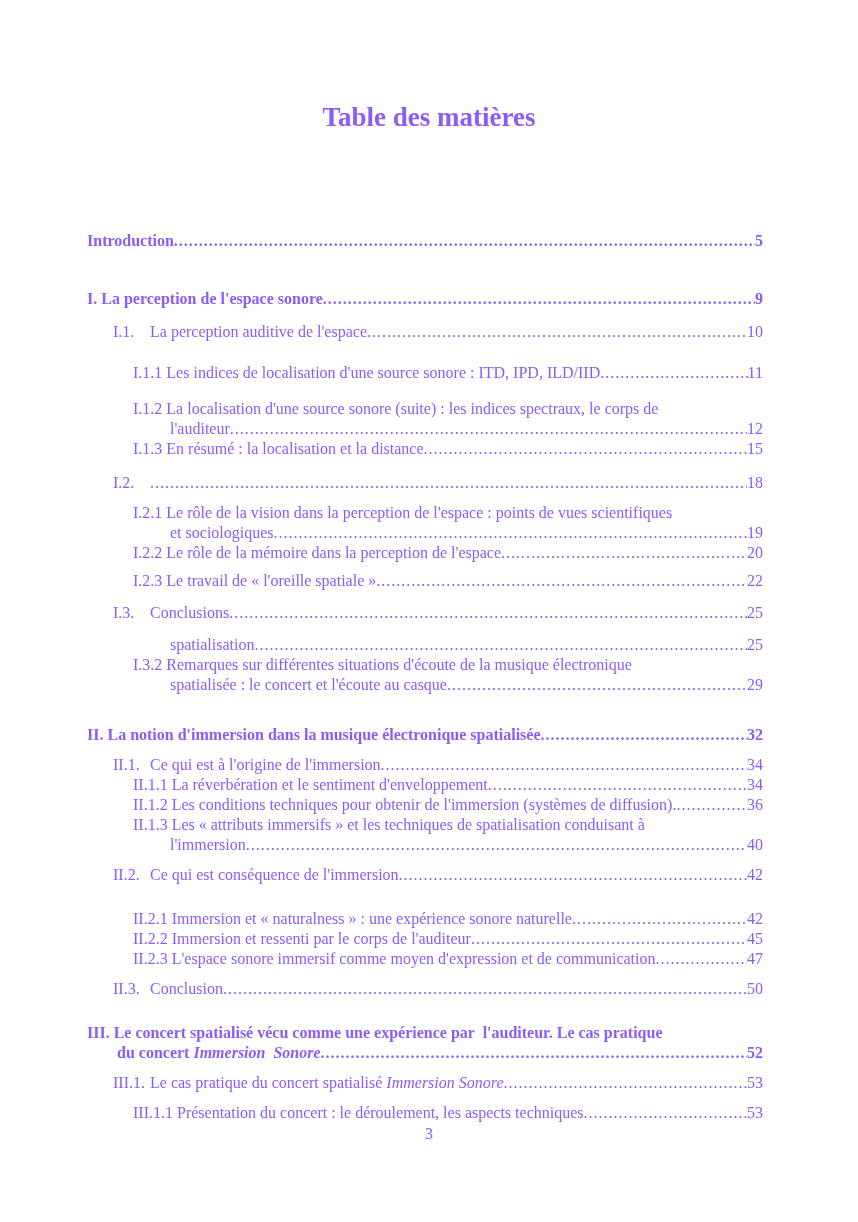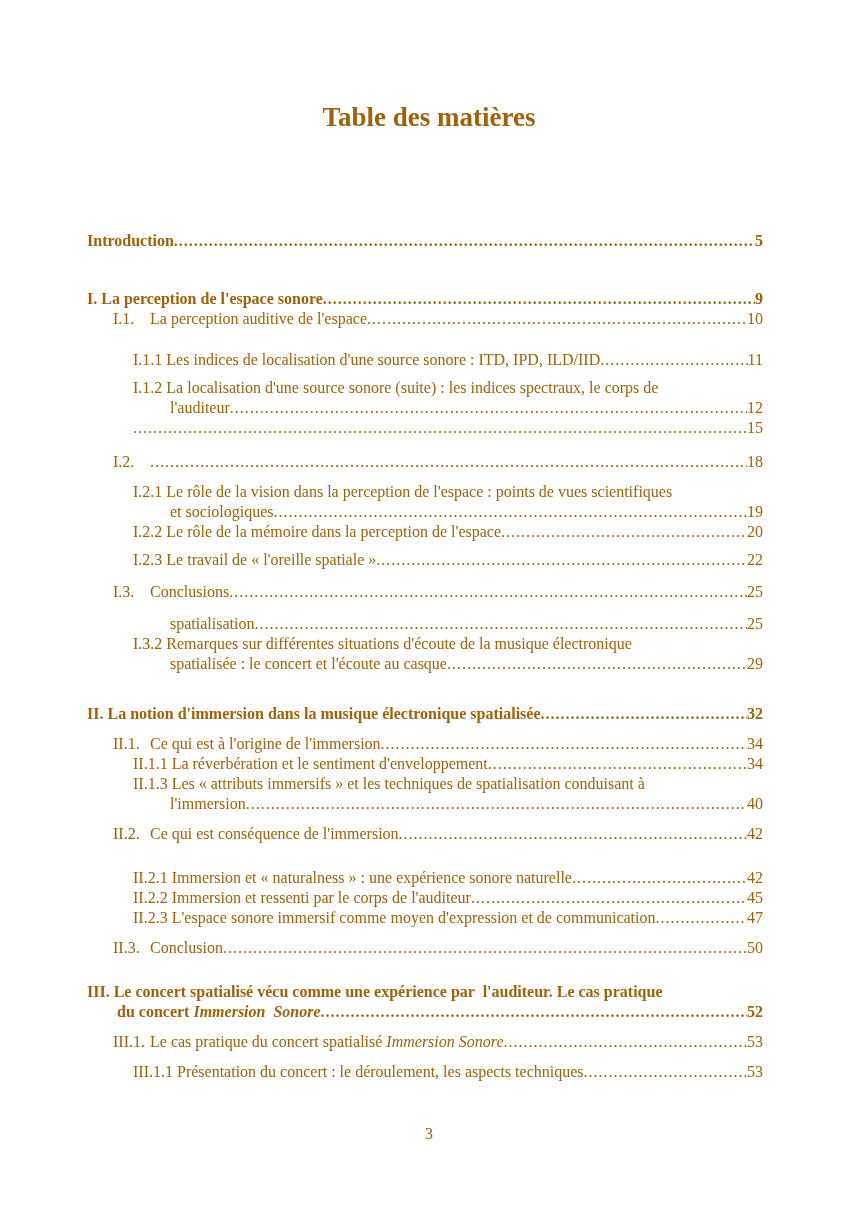--- a/index.html
+++ b/index.html
@@ -1,18 +1,18 @@
 <!DOCTYPE html>
 <html><head>
 <meta charset="utf-8">
 <style>
   html,body{margin:0;padding:0;background:#ffffff;}
   .page{
     position:relative;width:858px;height:1222px;background:#ffffff;
-    font-family:"Liberation Serif","DejaVu Serif",serif;color:#a16207;overflow:hidden;
+    font-family:"Liberation Serif","DejaVu Serif",serif;color:#8b5cf6;overflow:hidden;
   }
   .doc-title{
     margin:0;padding-top:101px;text-align:center;
     font-size:27px;line-height:32px;font-weight:700;
   }
   .toc{margin:98px 0 0 87px;width:676px;}
   .entry{margin:0;}
   .line{display:flex;align-items:baseline;font-size:16px;line-height:20px;}
   .entry.bold{font-weight:700;}
   .txt{flex:0 1 auto;white-space:nowrap;}
@@ -38,47 +38,48 @@
           <span class="pg">5</span>
         </div>
       </div>
       <div class="entry lvl0 bold" style="margin-top: 38px;">
         <div class="line" style="padding-left: 0px;">
           <span class="txt"><span>I. La perception de l'espace sonore</span></span>
           <span class="leader"></span>
           <span class="pg">9</span>
         </div>
       </div>
-      <div class="entry lvl1" style="margin-top: 0;">
+      <div class="entry lvl1" style="margin-top: 13px;">
         <div class="line" style="padding-left: 26px;">
           <span class="num">I.1.</span>
           <span class="txt"><span>La perception auditive de l'espace</span></span>
           <span class="leader"></span>
           <span class="pg">10</span>
         </div>
       </div>
       <div class="entry lvl2" style="margin-top: 10px;">
         <div class="line" style="padding-left: 46px; margin-top: 21px;">
           <span class="txt"><span>I.1.1 Les indices de localisation d'une source sonore : ITD, IPD, ILD/IID</span></span>
           <span class="leader"></span>
           <span class="pg">11</span>
         </div>
       </div>
-      <div class="entry lvl2" style="margin-top: 8px;">
+      <div class="entry lvl2" style="margin-top: 16px;">
         <div class="line" style="padding-left: 46px;">
           <span class="txt"><span>I.1.2 La localisation d'une source sonore (suite) : les indices spectraux, le corps de</span></span>
         </div>
         <div class="line" style="padding-left: 83px;">
           <span class="txt"><span>l'auditeur</span></span>
           <span class="leader"></span>
           <span class="pg">12</span>
         </div>
       </div>
       <div class="entry lvl2" style="margin-top: 0px;">
         <div class="line" style="padding-left: 46px;">
+          <span class="txt"><span>I.1.3 En résumé : la localisation et la distance</span></span>
           <span class="leader"></span>
           <span class="pg">15</span>
         </div>
       </div>
       <div class="entry lvl1" style="margin-top: 14px;">
         <div class="line" style="padding-left: 26px;">
           <span class="num">I.2.</span>
           <span class="leader"></span>
           <span class="pg">18</span>
         </div>
@@ -145,20 +146,27 @@
           <span class="txt"><span>Ce qui est à l'origine de l'immersion</span></span>
           <span class="leader"></span>
           <span class="pg">34</span>
         </div>
       </div>
       <div class="entry lvl2" style="margin-top: 0px;">
         <div class="line" style="padding-left: 46px;">
           <span class="txt"><span>II.1.1 La réverbération et le sentiment d'enveloppement</span></span>
           <span class="leader"></span>
           <span class="pg">34</span>
+        </div>
+      </div>
+      <div class="entry lvl2" style="margin-top: 0px;">
+        <div class="line" style="padding-left: 46px;">
+          <span class="txt"><span>II.1.2 Les conditions techniques pour obtenir de l'immersion (systèmes de diffusion).</span></span>
+          <span class="leader"></span>
+          <span class="pg">36</span>
         </div>
       </div>
       <div class="entry lvl2" style="margin-top: 0px;">
         <div class="line" style="padding-left: 46px;">
           <span class="txt"><span>II.1.3 Les « attributs immersifs » et les techniques de spatialisation conduisant à</span></span>
         </div>
         <div class="line" style="padding-left: 83px;">
           <span class="txt"><span>l'immersion</span></span>
           <span class="leader"></span>
           <span class="pg">40</span>

